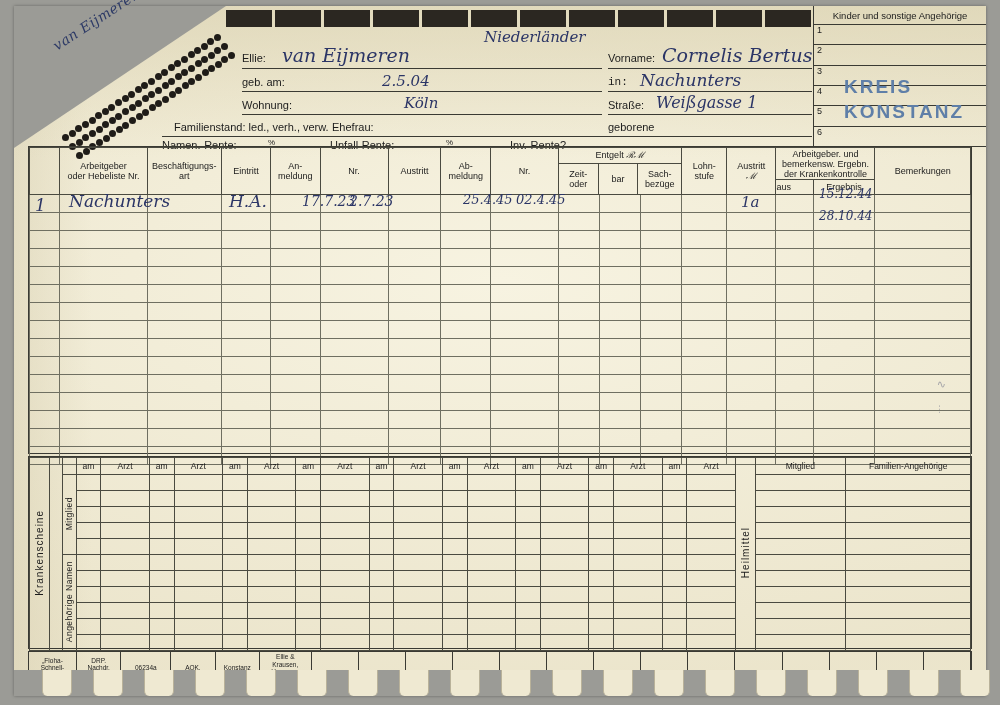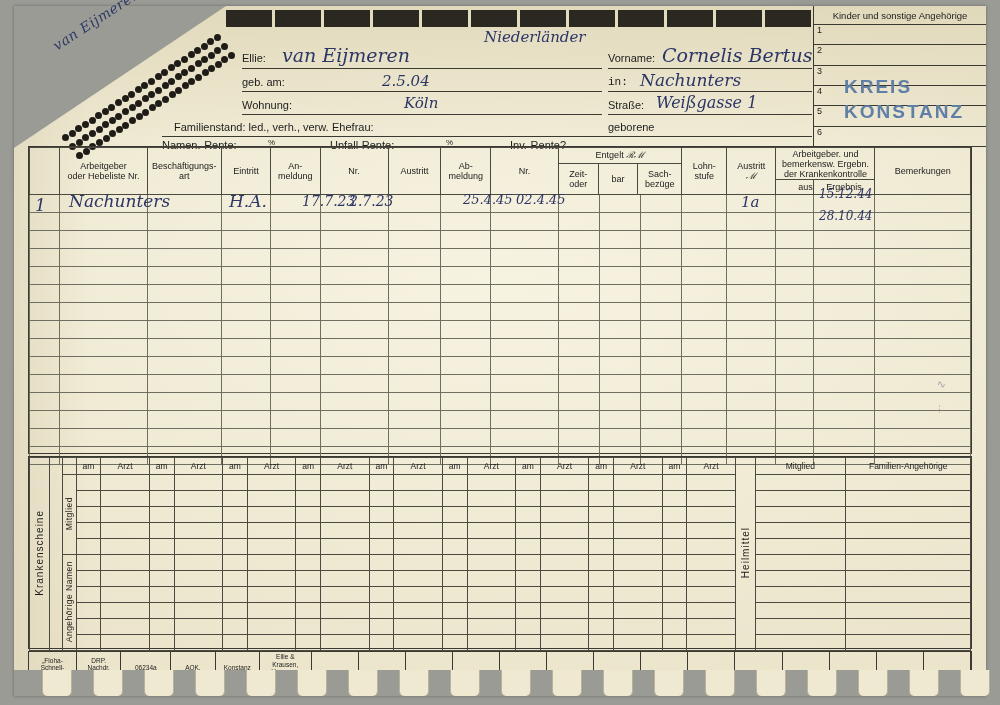--- a/index.html
+++ b/index.html
@@ -424,21 +424,21 @@
               <div>Austritt</div>
               <div style="font-style:italic;">ℳ</div>
             </th>
             <th colspan="2" style="width:96px; padding:0; vertical-align:top;">
               <div style="height:31px; border-bottom:1px solid #4a4a40; display:flex; flex-direction:column; justify-content:center;">
                 <div>Arbeitgeber. und</div>
                 <div>bemerkensw. Ergebn.</div>
                 <div>der Krankenkontrolle</div>
               </div>
               <div style="display:flex; height:14px;">
-                <div style="flex:.75; border-right:1px solid #4a4a40; display:flex; align-items:center; justify-content:flex-end;">
+                <div style="flex:.75; border-right:1px solid #4a4a40; display:flex; align-items:center; justify-content:flex-start;">
                   <span>aus</span>
                 </div>
                 <div style="flex:1.25; display:flex; align-items:center; justify-content:center;">
                   <span>Ergebnis</span>
                 </div>
               </div>
             </th>
             <th style="width:96px;">Bemerkungen</th>
           </tr>
         </thead>

